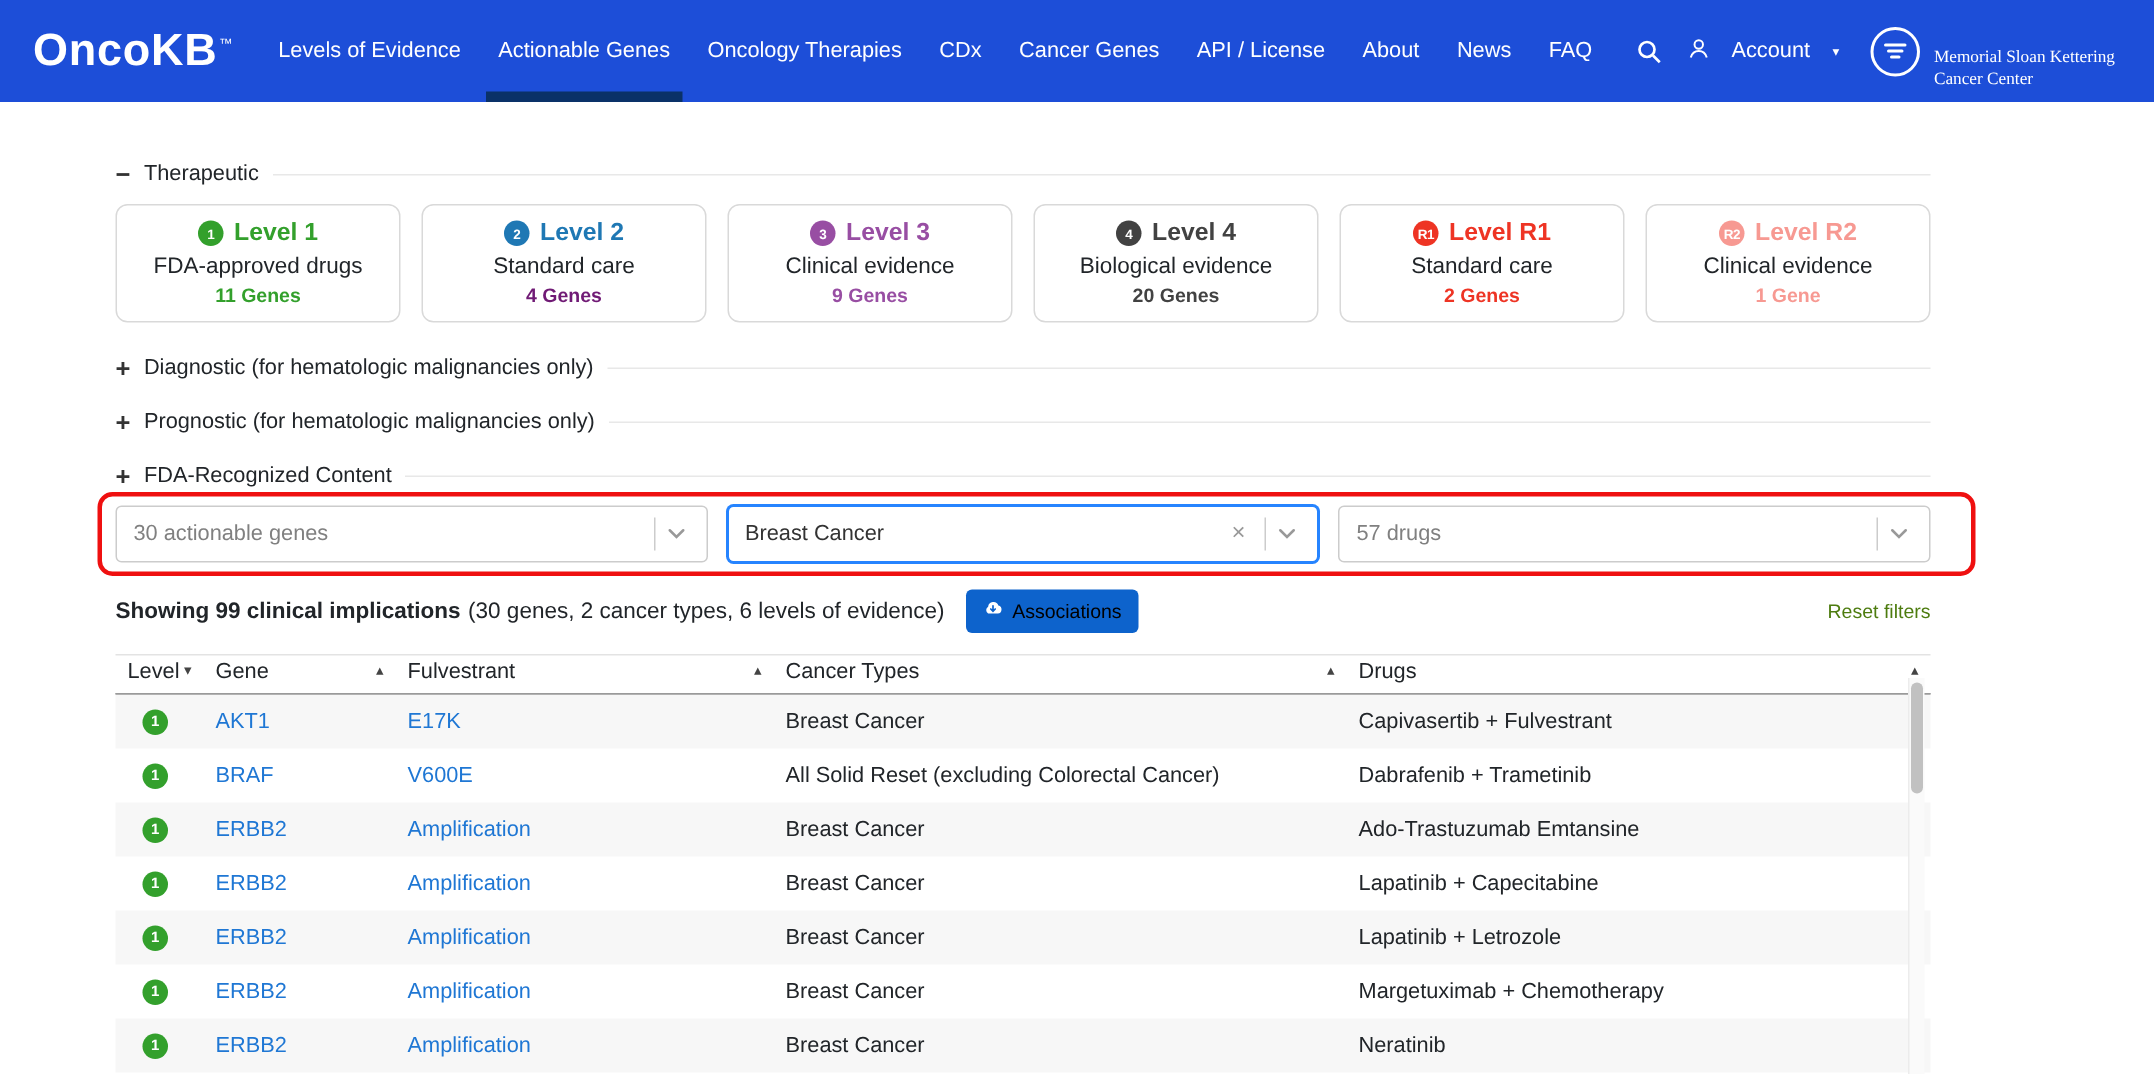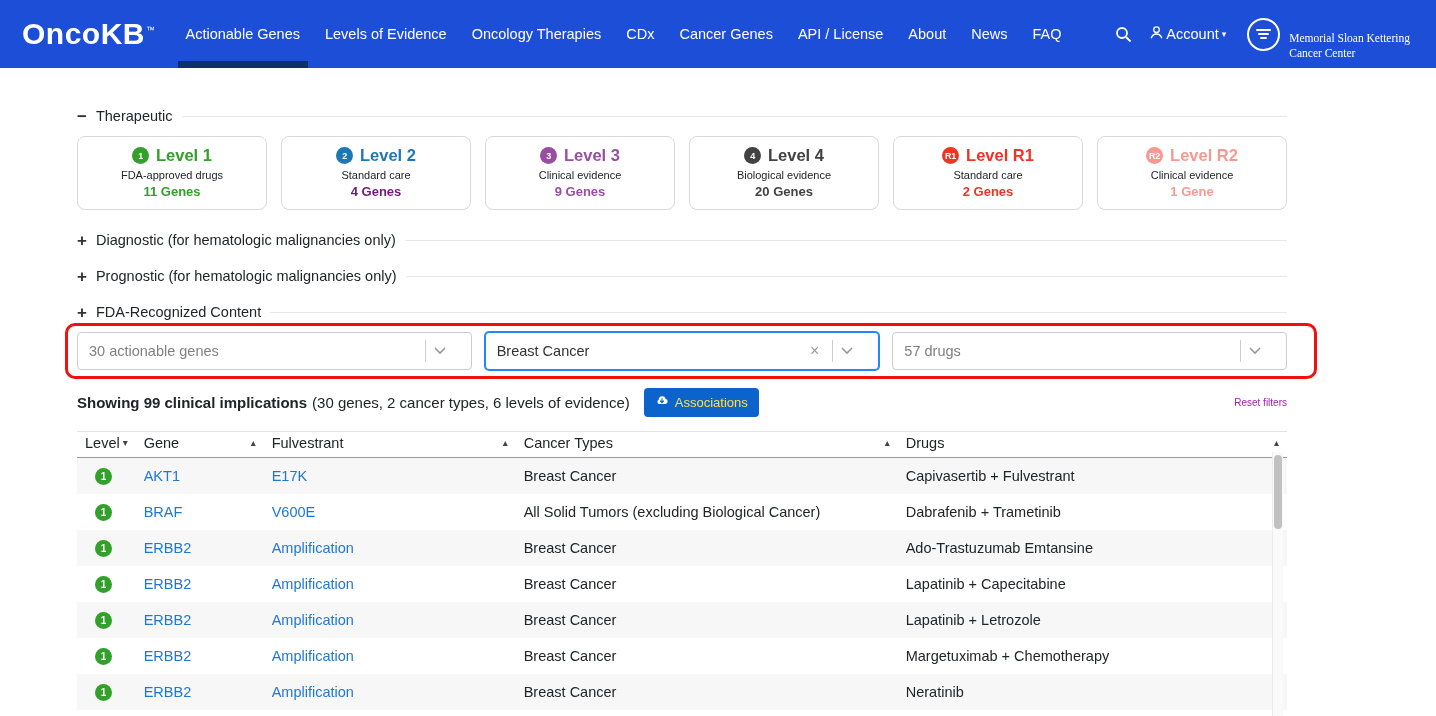--- a/index.html
+++ b/index.html
@@ -19,21 +19,21 @@
   .nav { display:flex; gap:25px; margin-left:30px; height:100%; align-items:stretch; font-size:14.5px; }
   .nav-item {
     color:#fff; text-decoration:none; position:relative; display:flex; align-items:center;
     cursor:pointer; white-space:nowrap;
   }
   .nav-item.active::after {
     content:""; position:absolute; left:-8px; right:-8px; bottom:0; height:7px; background:#0a3168;
   }
   .header-right { margin-left:auto; display:flex; align-items:center; gap:17px; }
   .icon-btn { cursor:pointer; display:flex; align-items:center; }
-  .account { display:flex; align-items:center; gap:2px; font-size:14.5px; cursor:pointer; white-space:nowrap; }
+  .account { display:flex; align-items:center; gap:14px; font-size:14.5px; cursor:pointer; white-space:nowrap; }
   .account .dd { font-size:9px; margin-left:1px; }
   .msk { display:flex; align-items:center; gap:9px; cursor:pointer; margin-left:4px; }
   .msk-circle {
     width:33px; height:33px; border:2px solid #fff; border-radius:50%;
     display:flex; flex-direction:column; justify-content:center; align-items:center; gap:2px;
   }
   .msk-circle i { display:block; height:2px; background:#fff; border-radius:1px; }
   .msk-circle i:nth-child(1){ width:15px; } .msk-circle i:nth-child(2){ width:11px; } .msk-circle i:nth-child(3){ width:7px; }
   .msk-text { font-family:"Liberation Serif", serif; font-size:11.5px; line-height:1.3;margin-top:24px; }
 
@@ -48,48 +48,48 @@
   .cards { display:flex; gap:14px; margin-bottom:20px; }
   .card {
     flex:1; border:1px solid #d9d9d9; border-radius:8px; background:#fff;
     padding:9px 4px 10px; text-align:center; cursor:pointer;
   }
   .card-title { font-size:16.5px; font-weight:700; display:flex; justify-content:center; align-items:center; gap:7px; }
   .badge {
     width:17px; height:17px; border-radius:50%; color:#fff; flex:0 0 auto;
     font-size:9px; font-weight:700; display:inline-flex; align-items:center; justify-content:center; letter-spacing:-.3px;
   }
-  .card-desc { font-size:11px; color:#212529; margin-top:4px; }
+  .card-desc { font-size:15px; color:#212529; margin-top:4px; }
   .card-count { font-size:13px; font-weight:700; margin-top:3px; }
 
   
   .filters { display:flex; gap:13px; position:relative; margin-bottom:18px; }
   .annotation {
     position:absolute; left:-12px; right:-30px; top:-9px; bottom:-9px;
     border:3px solid #ef1010; border-radius:10px; pointer-events:none; z-index:5;
   }
   .select {
     flex:1; height:38px; border:1px solid #ccc; border-radius:4px; background:#fff;
-    display:flex; align-items:center; padding:0 25px 0 11px; font-size:14.5px; color:#808080; cursor:pointer;
+    display:flex; align-items:center; padding:0 14px 0 11px; font-size:14.5px; color:#808080; cursor:pointer;
   }
   .select .value { flex:1; text-align:left; white-space:nowrap; overflow:hidden; }
   .select.focused { border-color:#2684FF; box-shadow:0 0 0 1px #2684FF; color:#333; }
   .clear-x { color:#999; font-size:16px; margin-right:5px; cursor:pointer; line-height:1; }
   .sel-divider { width:1px; height:22px; background:#ccc; margin:0 8px; }
   .chev { display:flex; align-items:center; }
 
   
   .summary-row { display:flex; align-items:center; margin-bottom:14px; font-size:15px; }
   .summary-bold { font-weight:700; margin-right:5px; }
   .assoc-btn {
-    margin-left:14px; background:#0d63cc; color:#fde047; border:none; border-radius:4px;
+    margin-left:14px; background:#0d63cc; color:#000000; border:none; border-radius:4px;
     font-size:13px; padding:6px 11px; display:inline-flex; align-items:center; gap:6px; cursor:pointer;
     font-family:"Liberation Sans", sans-serif;
   }
-  .reset-link { margin-left:auto; color:#a21caf; font-size:10px; text-decoration:none; cursor:pointer; }
+  .reset-link { margin-left:auto; color:#4d7c0f; font-size:13px; text-decoration:none; cursor:pointer; }
 
   
   table { width:100%; border-collapse:collapse; font-size:14.5px; }
   thead th {
     text-align:left; font-weight:400; color:#212529; padding:3px 8px 6px;
     border-top:1px solid #e3e3e3; border-bottom:1px solid #9a9a9a; cursor:pointer;
   }
   .th-flex { display:flex; align-items:center; justify-content:space-between; }
   .th-inline { display:flex; align-items:center; gap:3px; }
   .caret { font-size:10px; color:#444; line-height:1; }
@@ -111,26 +111,26 @@
 </head>
 <body>
 
 <div class="header">
   <div class="logo">
     <span>OncoKB</span><sup>™</sup>
   </div>
 
   <nav class="nav">
 
+      <a class="nav-item">
+        <span>Levels of Evidence</span>
+      </a>
+
       <a class="nav-item active">
         <span>Actionable Genes</span>
-      </a>
-
-      <a class="nav-item">
-        <span>Levels of Evidence</span>
       </a>
 
       <a class="nav-item">
         <span>Oncology Therapies</span>
       </a>
 
       <a class="nav-item">
         <span>CDx</span>
       </a>
 
@@ -380,21 +380,21 @@
         <tr>
           <td>
             <span class="lvl-badge" style="background: rgb(51, 160, 44);">1</span>
           </td>
           <td>
             <a class="cell-link">BRAF</a>
           </td>
           <td>
             <a class="cell-link">V600E</a>
           </td>
-          <td>All Solid Tumors (excluding Biological Cancer)</td>
+          <td>All Solid Reset (excluding Colorectal Cancer)</td>
           <td>Dabrafenib + Trametinib</td>
         </tr>
 
         <tr>
           <td>
             <span class="lvl-badge" style="background: rgb(51, 160, 44);">1</span>
           </td>
           <td>
             <a class="cell-link">ERBB2</a>
           </td>

